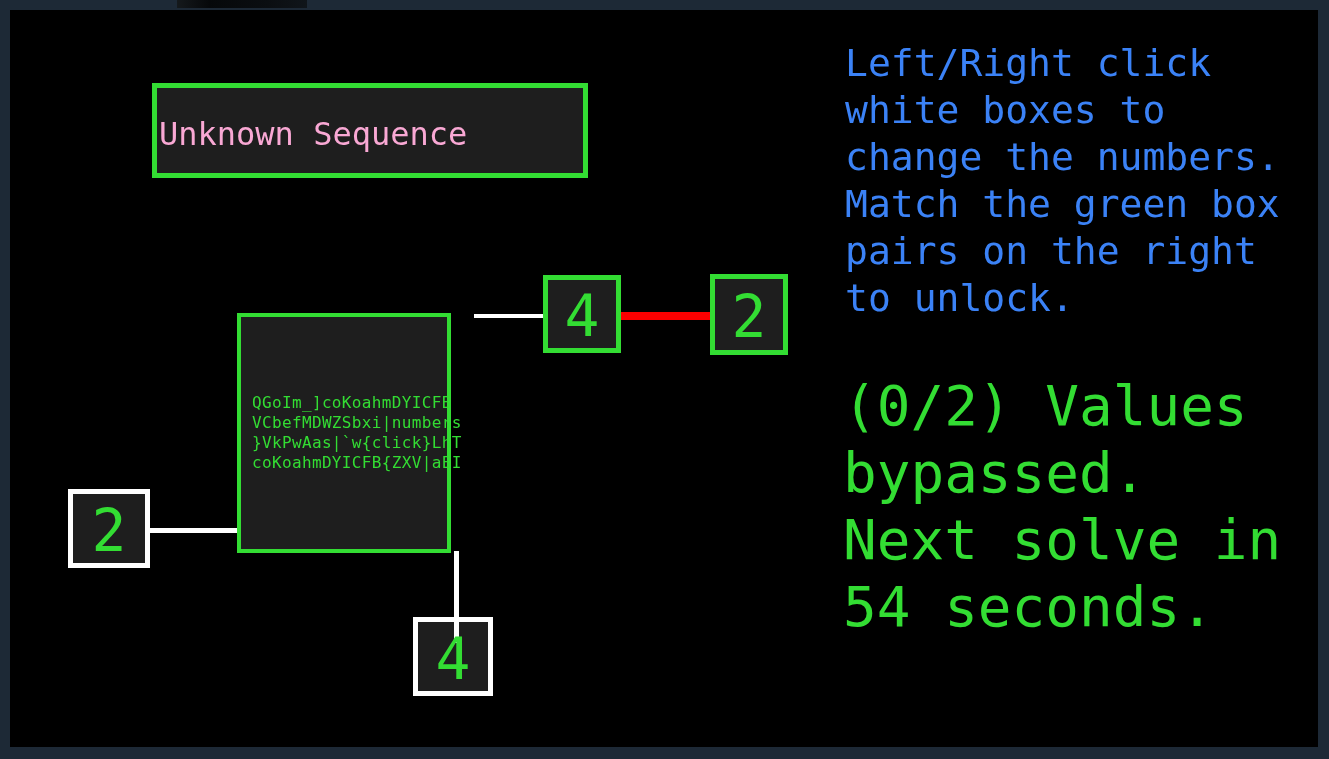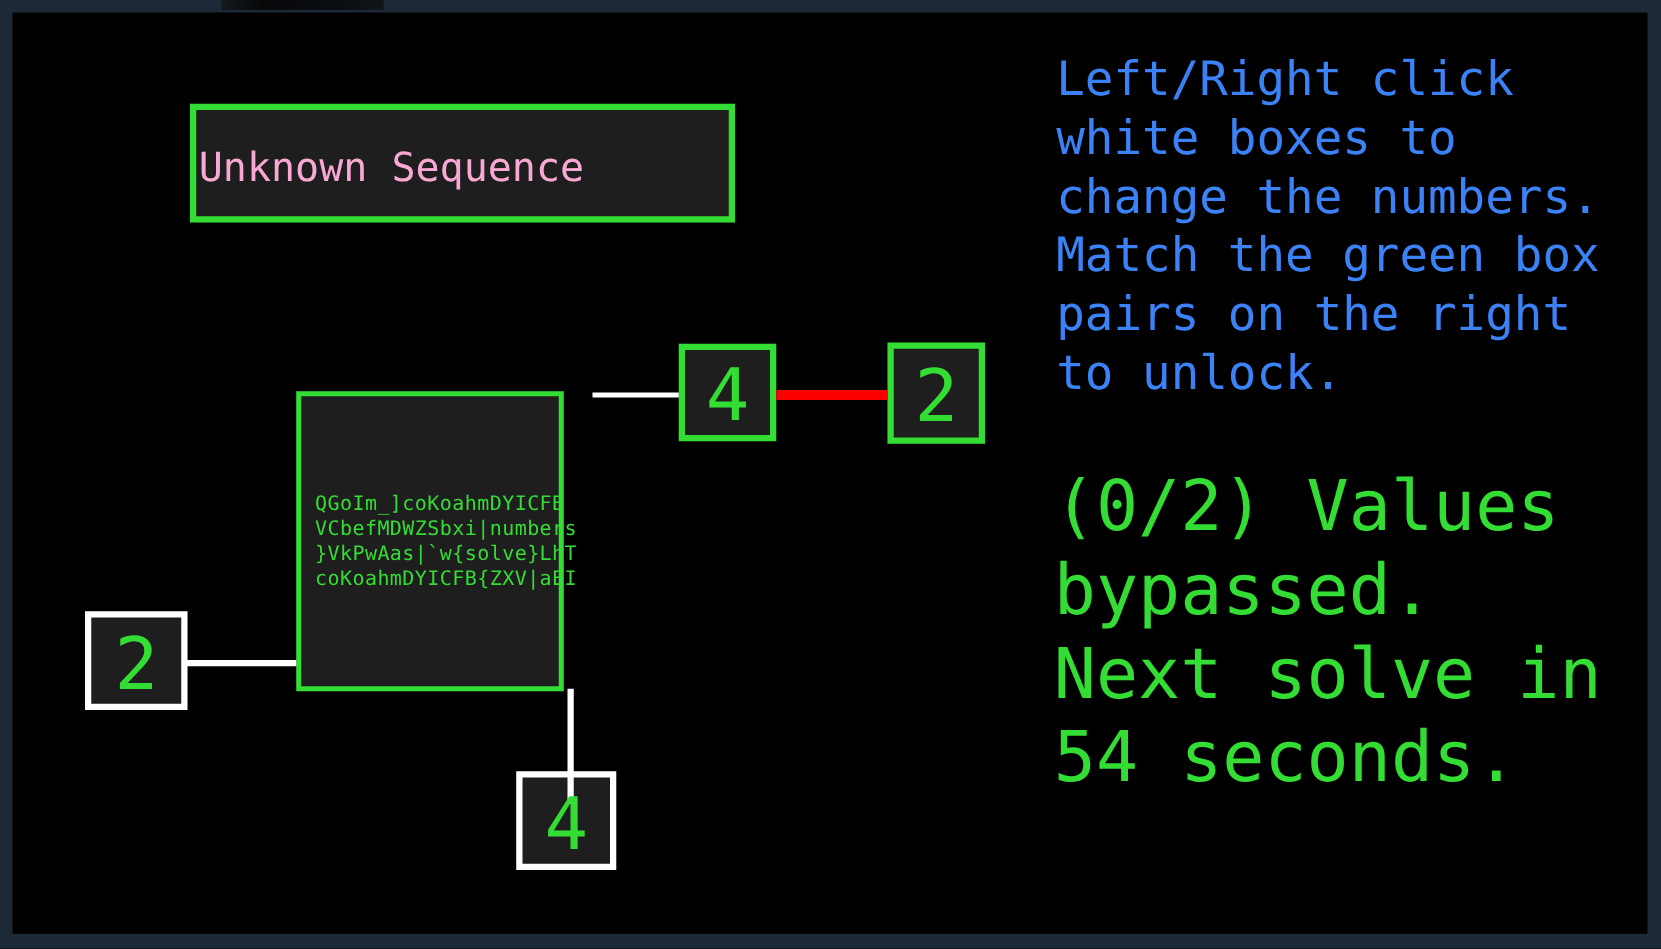--- a/index.html
+++ b/index.html
@@ -132,21 +132,21 @@
   </div>
 
   <div class="link link-terminal-top"></div>
   <div class="link link-red"></div>
   <div class="link link-left-terminal"></div>
   <div class="link link-terminal-bottom"></div>
 
   <div class="terminal-box">
     <div class="cipher-line">QGoIm_]coKoahmDYICFB</div>
     <div class="cipher-line">VCbefMDWZSbxi|numbers</div>
-    <div class="cipher-line">}VkPwAas|`w{solve}LhT</div>
+    <div class="cipher-line">}VkPwAas|`w{click}LhT</div>
     <div class="cipher-line">coKoahmDYICFB{ZXV|aEI</div>
   </div>
 
   <div class="node green node-top">
     <span class="digit">4</span>
   </div>
   <div class="node green node-right">
     <span class="digit">2</span>
   </div>
   <div class="node white node-left">

